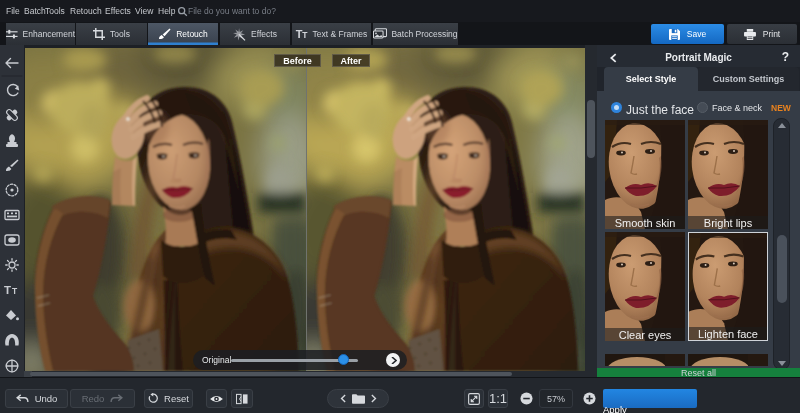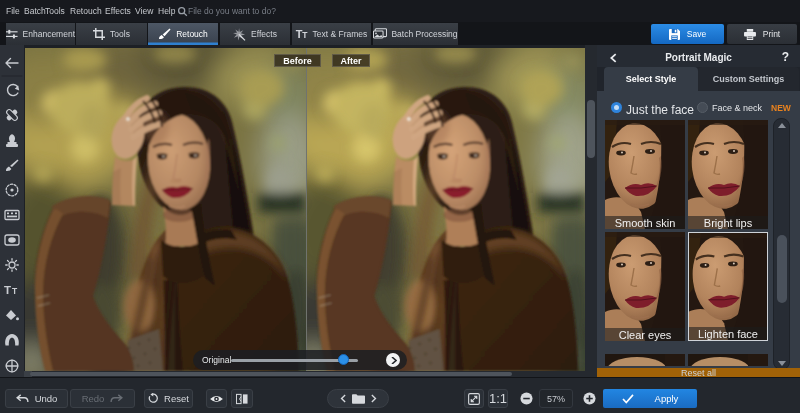--- a/index.html
+++ b/index.html
@@ -29,29 +29,29 @@
 #vsb .thumb { position:absolute; left:2px; top:55px; width:8px; height:58px; background:#4e545c; border-radius:4px; }
 #hsb { position:absolute; left:24px; top:371px; width:561px; height:6px; background:#25292f; }
 #hsb .thumb { position:absolute; left:6px; top:1px; width:482px; height:4px; background:#4e545c; border-radius:2px; }
 
 #sliderbar { position:absolute; left:169px; top:305px; width:214px; height:20px; background:rgba(28,30,35,.84); border-radius:10px; color:#e8eaec; font-size:8.5px; }
 
 #rpanel { position:absolute; left:597px; top:45px; width:203px; height:336px; background:#262b33; }
 #rptabs { position:absolute; left:0; top:22px; width:203px; height:24px; background:#20242b; }
 .rptab { position:absolute; top:0; height:24px; font-size:9px; display:flex; align-items:center; justify-content:center;font-weight:bold; }
 #rpbody { position:absolute; left:0; top:46px; width:203px; height:277px; background:#353c46; }
-#rpfoot { position:absolute; left:0; top:323px; width:203px; height:13px; background:#a16207; color:#cdd1d6; font-size:9px; text-align:center; }
+#rpfoot { position:absolute; left:0; top:323px; width:203px; height:13px; background:#15803d; color:#cdd1d6; font-size:9px; text-align:center; }
 
 .thumbcell { position:absolute; width:80px; height:109px; overflow:hidden; }
 .thumbcell svg { position:absolute; left:0; top:0; }
 .tcap { position:absolute; left:0; bottom:0; width:100%; height:13px; background:rgba(28,28,28,.58); color:#f0f0f0; font-size:11px; display:flex; align-items:center; justify-content:center; }
 
 #bottombar { position:absolute; left:0; top:377px; width:800px; height:36px; background:#23272d; border-top:1px solid #121418; }
 .bbtn { position:absolute; top:11px; height:19px; background:#2b3037; border:1px solid #3a3f46; border-radius:3px; color:#d6d9dd; font-size:9.5px; display:flex; align-items:center; justify-content:center; gap:6px; }
-#applybtn { position:absolute; left:603px; top:11px; width:94px; height:19px; background:linear-gradient(#2286e2,#1a6bc2); border-radius:2px; color:#fff; font-size:9.5px; display:flex; align-items:center; justify-content:center; gap:21px; }
+#applybtn { position:absolute; left:603px; top:11px; width:94px; height:19px; background:linear-gradient(#2286e2,#1a6bc2); border-radius:2px; color:#fff; font-size:9.5px; display:flex; justify-content:center; gap:21px;flex-direction:column; }
 #cancelbtn { position:absolute; left:702px; top:11px; width:97px; height:19px; background:#2b3037; border-radius:2px; color:#d6d9dd; font-size:9.5px; display:flex; align-items:center; justify-content:center; gap:9px; }
 </style>
 </head>
 <body>
 <div id="app">
 
   <div id="menubar">
     <span class="mi" style="left:6px">File</span>
     <span class="mi" style="left:24px">Batch</span>
     <span class="mi" style="left:45px">Tools</span>

